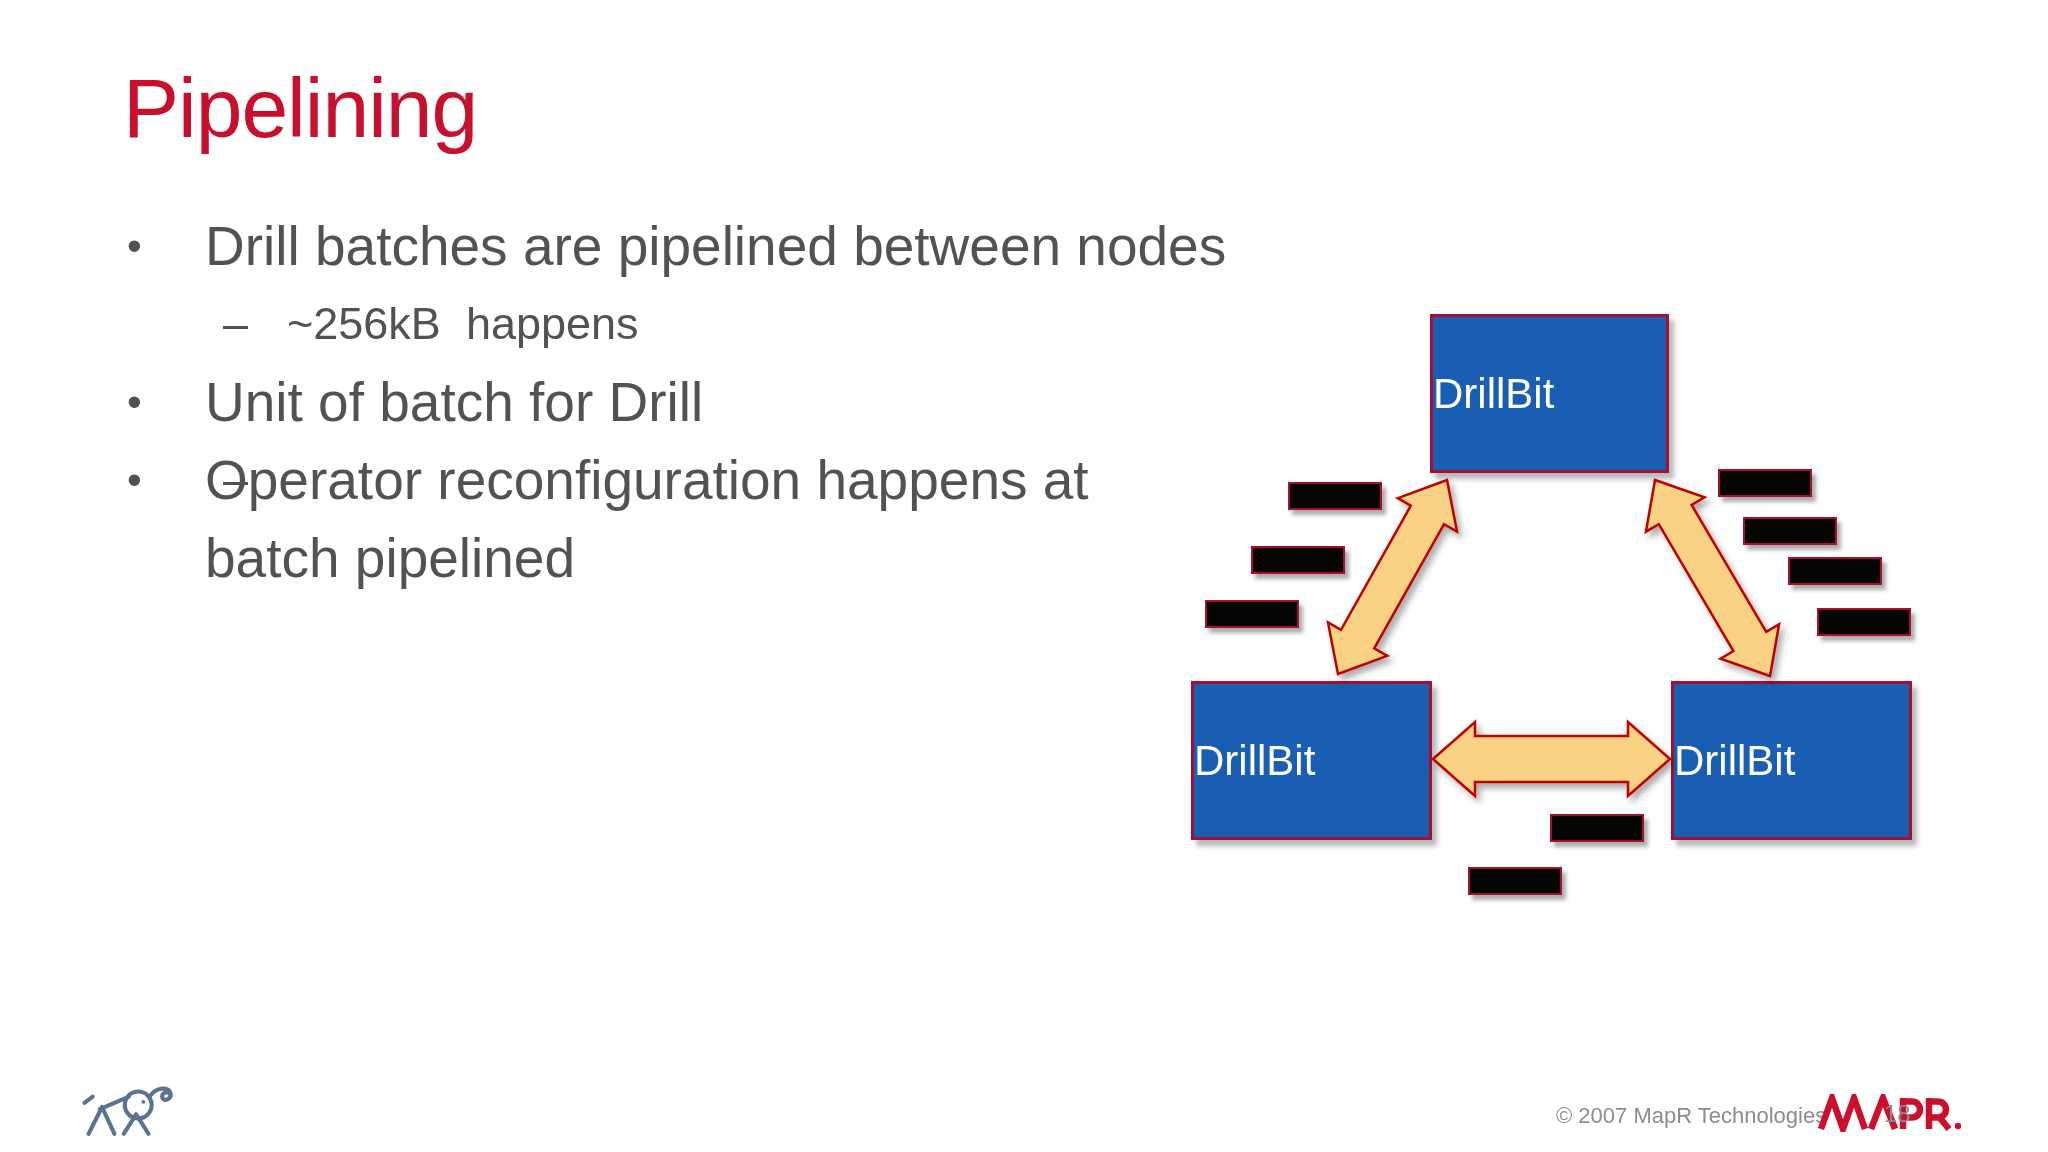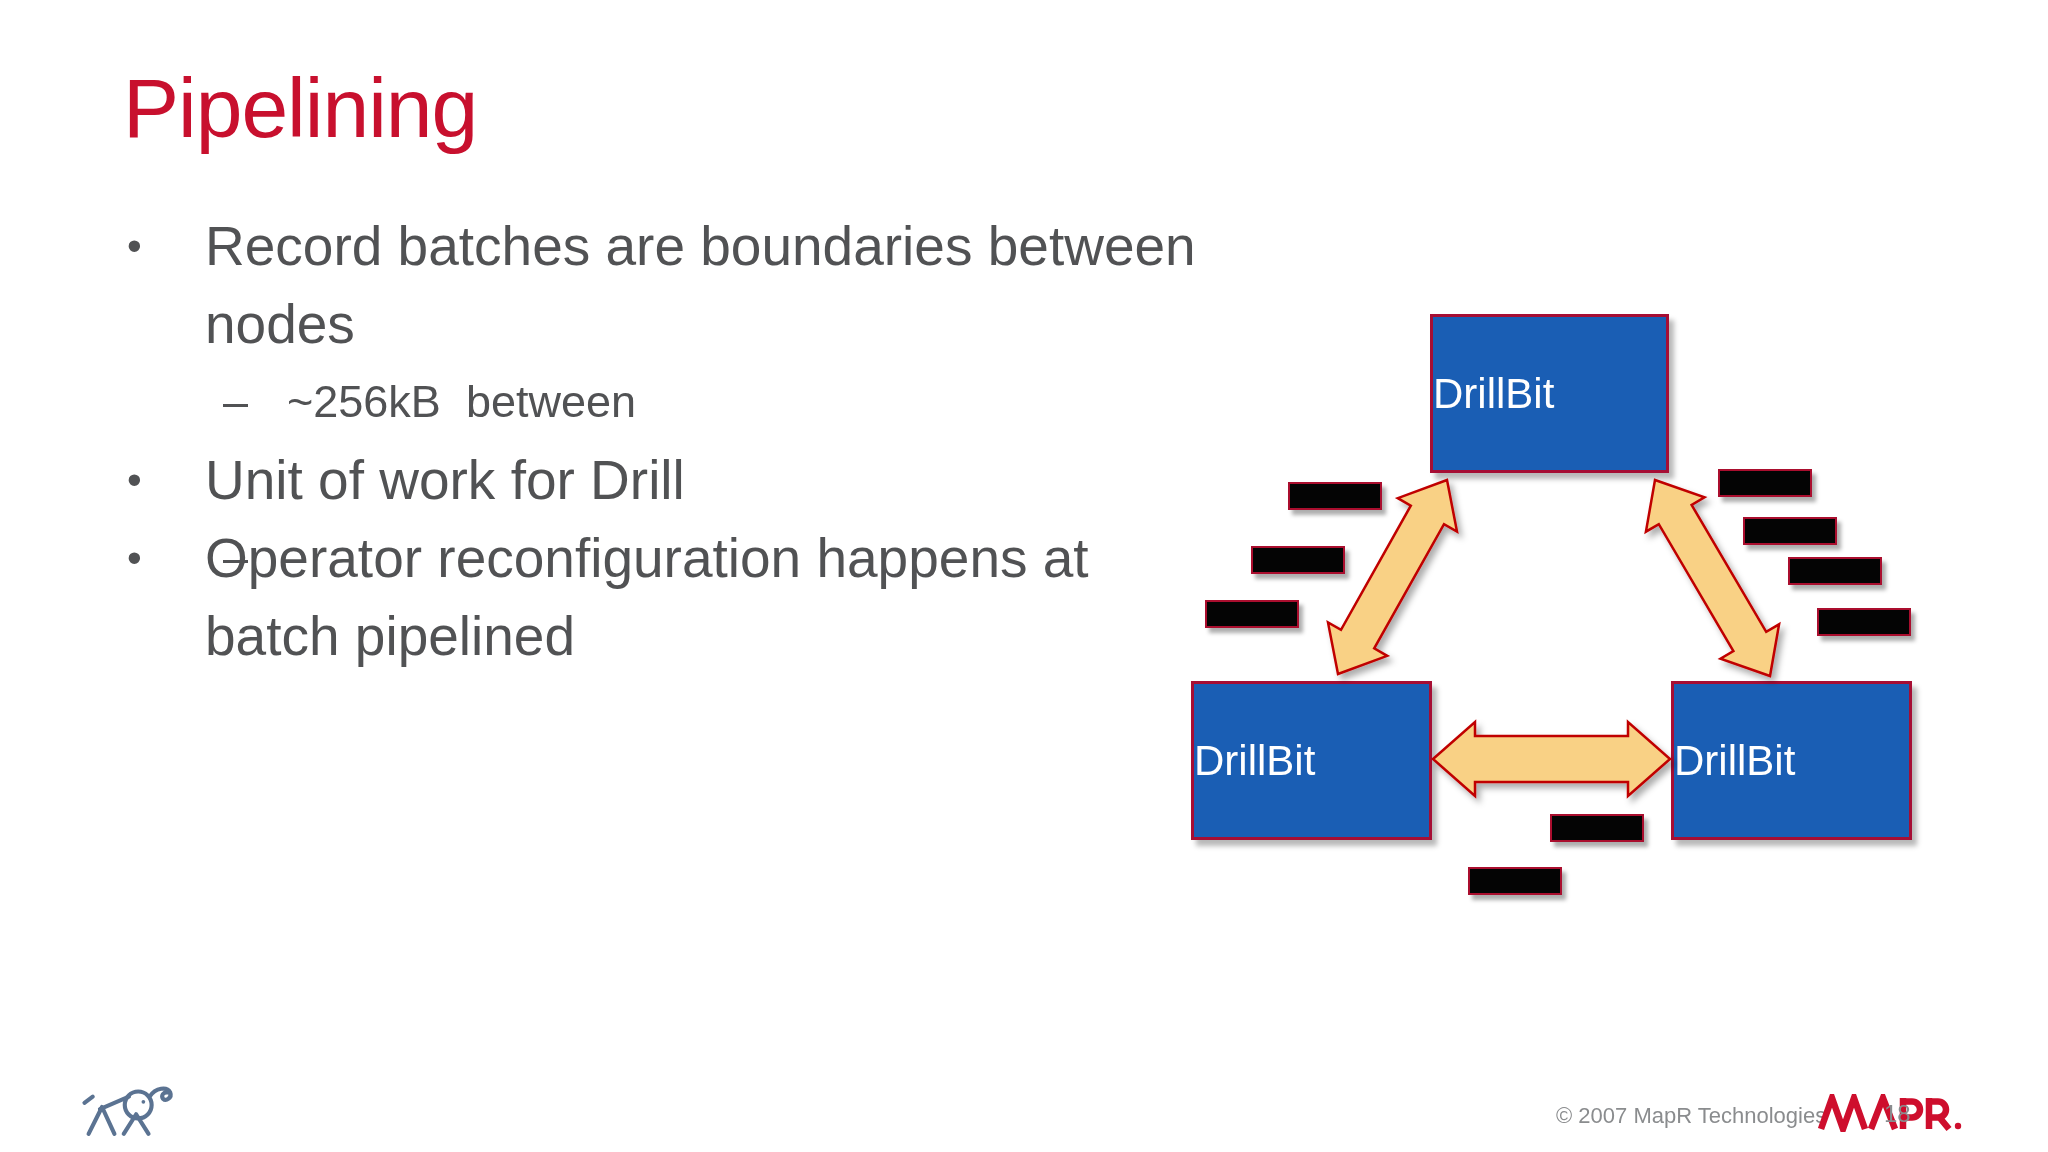--- a/index.html
+++ b/index.html
@@ -58,29 +58,29 @@
 </head>
 <body>
 
 <div class="slide">
 
   <h1 class="title">Pipelining</h1>
 
   <div class="bullets">
     <div class="li l1">
       <span class="marker">•</span>
-      <span class="txt">Record batches are boundaries between nodes</span>
+      <span class="txt">Drill batches are pipelined between nodes</span>
     </div>
     <div class="li l2">
       <span class="marker">–</span>
-      <span class="txt">~256kB  between</span>
+      <span class="txt">~256kB  happens</span>
     </div>
     <div class="li l1">
       <span class="marker">•</span>
-      <span class="txt">Unit of work for Drill</span>
+      <span class="txt">Unit of batch for Drill</span>
     </div>
     <div class="li l2">
       <span class="marker">–</span>
     </div>
     <div class="li l1">
       <span class="marker">•</span>
       <span class="txt">Operator reconfiguration happens at batch pipelined</span>
     </div>
   </div>
 

